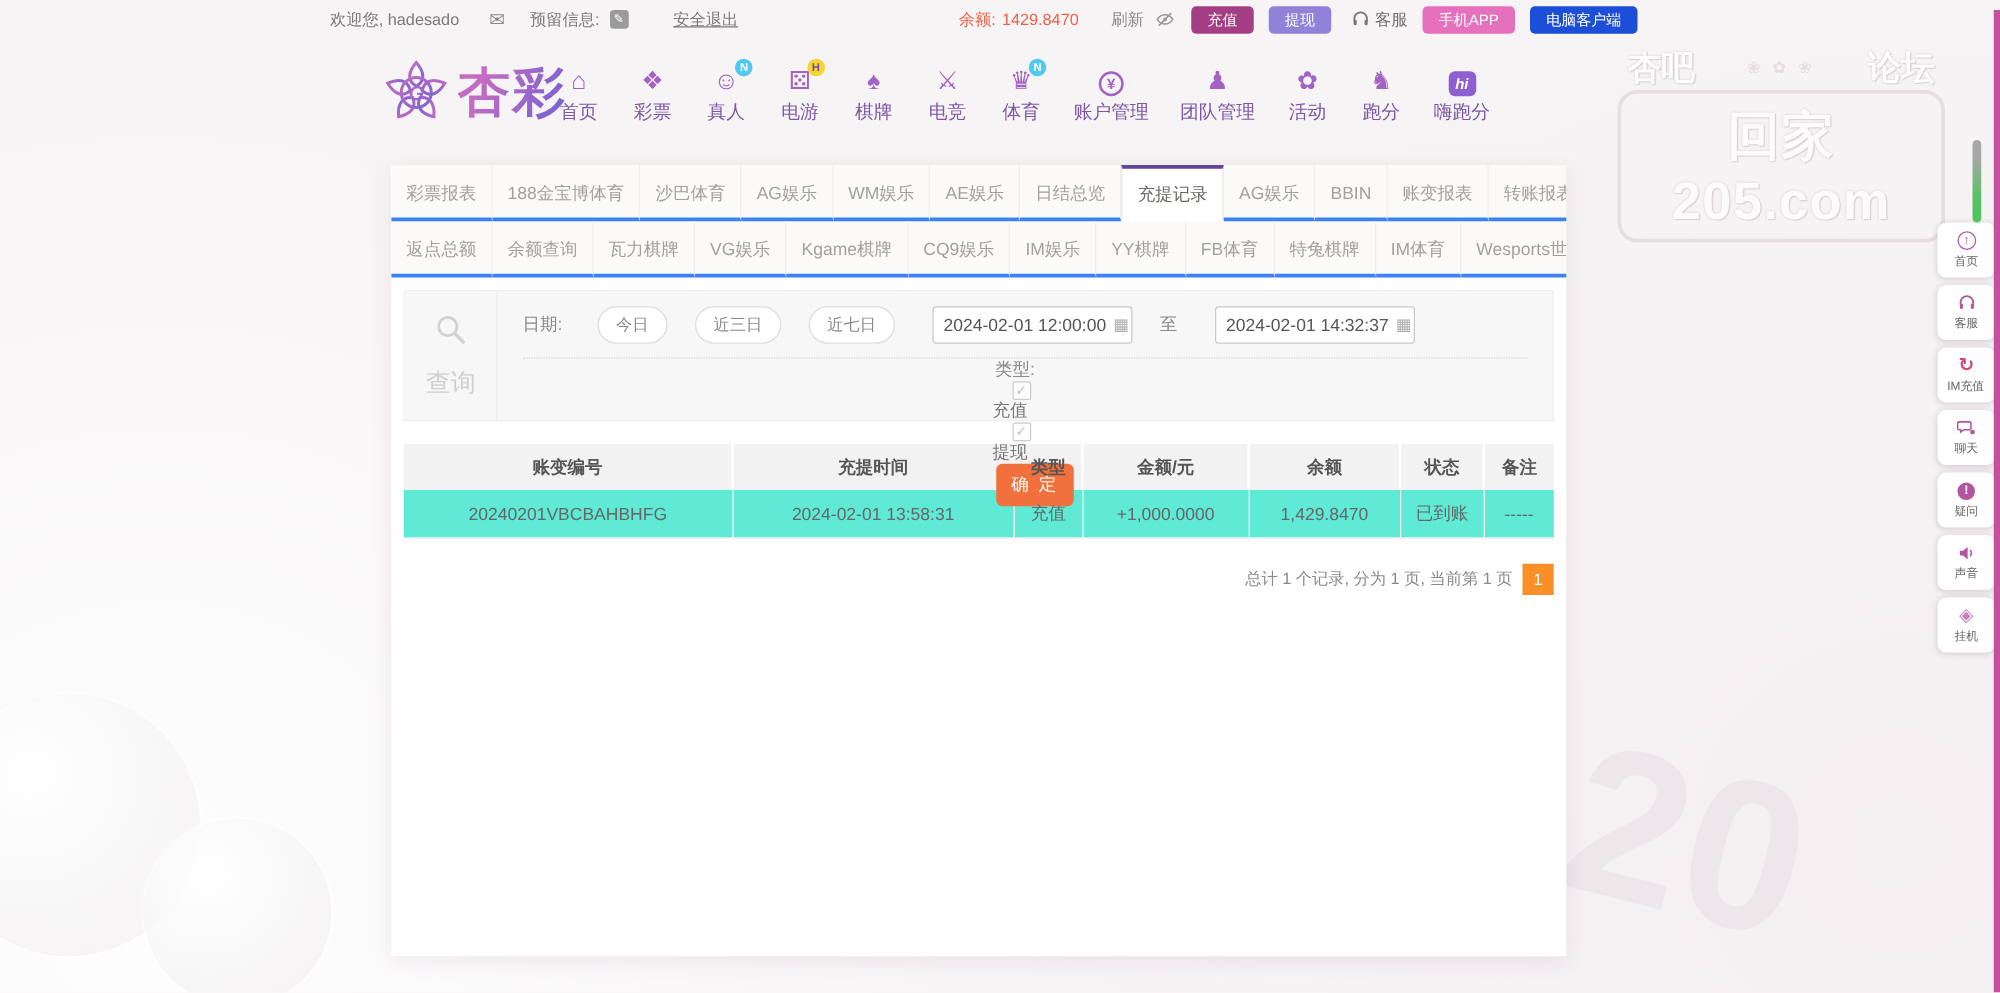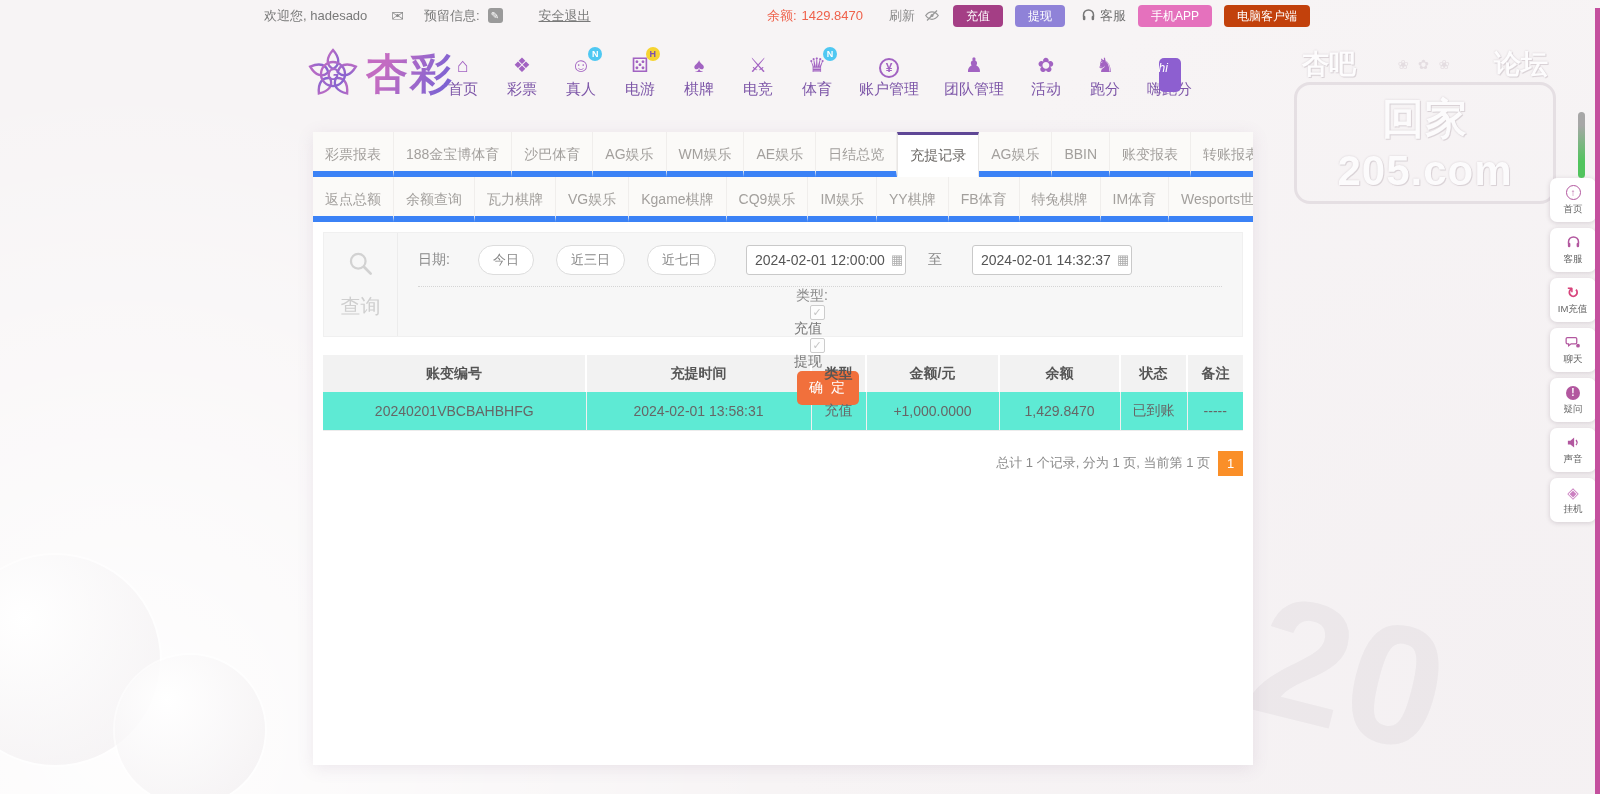--- a/index.html
+++ b/index.html
@@ -10,57 +10,57 @@
     background:#f7f4f5;
     background-image: radial-gradient(circle at 8% 92%, rgba(255,255,255,.9), rgba(247,244,245,0) 40%),
                       radial-gradient(circle at 95% 85%, rgba(244,240,242,.9), rgba(247,244,245,0) 45%);
   }
   
   .bg-circle { position:absolute; border-radius:50%; background:radial-gradient(circle at 35% 30%, rgba(255,255,255,.95), rgba(232,227,230,.45)); box-shadow:0 0 0 2px rgba(255,255,255,.6); }
   .bg-circle.c1 { left:-50px; top:555px; width:210px; height:210px; }
   .bg-circle.c2 { left:115px; top:655px; width:150px; height:150px; }
   .bg-num { position:absolute; left:1255px; top:575px; font-size:170px; font-weight:bold; color:rgba(160,152,158,.10); transform:rotate(14deg); user-select:none; }
   
-  .watermark { position:absolute; right:44px; top:46px; width:262px; }
+  .watermark { position:absolute; right:44px; top:36px; width:262px; }
   .wm-row1 { display:flex; justify-content:space-between; align-items:center; padding:0 8px; font-size:27px; font-weight:bold; color:#fdfcfd; text-shadow:0 0 2px #d2cbcf, 1px 1px 0 #ddd6da; }
   .wm-flourish { font-size:13px; color:#e4dde1; text-shadow:none; letter-spacing:3px; }
   .wm-box { margin-top:0px; border:3px solid #e5dfe3; border-radius:16px; padding:6px 4px; text-align:center; font-size:42px; font-weight:bold; color:#fcfbfc; text-shadow:0 0 2px #d2cbcf, 1px 1px 0 #ddd6da; letter-spacing:1px; }
   
   .topbar { position:absolute; left:264px; top:0; width:1046px; height:31px; display:flex; align-items:center; font-size:13px; color:#7a7a7a; }
   .tb-envelope { color:#8a8a8a; font-size:15px; margin-left:24px; cursor:pointer; }
   .tb-reserved { margin-left:20px; }
   .tb-pencil { margin-left:8px; width:15px; height:15px; background:#9a9a9a; border-radius:3px; color:#fff; font-size:10px; display:inline-flex; align-items:center; justify-content:center; cursor:pointer; }
   .tb-logout { margin-left:36px; text-decoration:underline; color:#7a7a7a; cursor:pointer; }
   .tb-spacer { flex:1; }
   .tb-balance { color:#ef614b; }
   .tb-refresh { margin-left:26px; color:#8a8a8a; cursor:pointer; }
   .tb-eye { margin-left:8px; cursor:pointer; display:inline-flex; align-items:center; }
   .tb-btn { height:22px; line-height:22px; padding:0 13px; border-radius:4px; color:#fff; font-size:12px; margin-left:12px; cursor:pointer; white-space:nowrap; }
   .btn-deposit { background:#a43e85; }
   .btn-withdraw { background:#8f82d8; }
   .btn-mobile { background:#e571bd; }
-  .btn-pc { background:#c2410c; }
+  .btn-pc { background:#1d4ed8; }
   .tb-service { display:inline-flex; align-items:center; margin-left:16px; color:#6f6f6f; cursor:pointer; }
   .tb-service svg { margin-right:4px; }
   
   .logo { position:absolute; left:306px; top:46px; display:flex; align-items:center; cursor:pointer; }
   .logo-text { font-size:42px; font-weight:bold; margin-left:6px; background:linear-gradient(115deg,#c36cc2 25%,#7e63d2 85%); -webkit-background-clip:text; background-clip:text; -webkit-text-fill-color:transparent; letter-spacing:2px; }
   .nav { position:absolute; left:446px; top:52px; display:flex; align-items:flex-end; gap:25px; }
   .nav-item { display:flex; flex-direction:column; align-items:center; color:#7d56a8; font-size:15px; cursor:pointer; min-width:34px; }
   .nav-icon { position:relative; font-size:20px; line-height:26px; height:26px; color:#a263c2; }
   .nav-label { margin-top:2px; white-space:nowrap; }
   .badge { position:absolute; top:-5px; right:-11px; width:14px; height:14px; border-radius:50%; font-size:9px; line-height:14px; text-align:center; color:#fff; font-weight:bold; font-style:normal; }
   .badge-n { background:#4fc8f2; }
   .badge-h { background:#f6d431; color:#7a4fb0; }
-  .hi-icon { display:inline-block; width:22px; height:34px; background:#8d5fd0; border-radius:5px; color:#fff; font-size:12px; font-weight:normal; font-style:italic; line-height:20px; position:relative; }
+  .hi-icon { display:inline-block; width:22px; height:20px; background:#8d5fd0; border-radius:5px; color:#fff; font-size:12px; font-weight:bold; font-style:italic; line-height:20px; text-align:center; position:relative; }
   .acct-icon { display:inline-block; width:20px; height:20px; border:2px solid #a263c2; border-radius:50%; line-height:17px; font-size:12px; text-align:center; font-weight:bold; }
   
   .card { position:absolute; left:313px; top:132px; width:940px; height:633px; background:#fff; box-shadow:0 3px 16px rgba(120,90,130,.12); overflow:hidden; }
   .tabs-row { display:flex; background:#fbfaf8; }
-  .tab { padding:0 12px; height:45px; line-height:45px; font-size:14px; color:#a3a09d; border-right:1px solid #f0eeec; border-bottom:6px solid #3b82f6; white-space:nowrap; cursor:pointer; }
+  .tab { padding:0 12px; height:45px; line-height:45px; font-size:14px; color:#a3a09d; border-right:1px solid #f0eeec; border-bottom:3px solid #3b82f6; white-space:nowrap; cursor:pointer; }
   .tab.active { background:#fff; border-top:3px solid #5f4796; height:45px; line-height:41px; border-bottom:1px solid #fff; color:#6b6865; border-left:1px solid #e8e6e4; border-right:1px solid #e8e6e4; }
   .content { padding:10px; }
   
   .query-panel { background:#f7f7f7; border:1px solid #f0f0f0; display:flex; height:105px; }
   .query-side { width:74px; border-right:1px solid #ececec; display:flex; flex-direction:column; align-items:center; justify-content:center; color:#cfcfcf; }
   .query-side-label { font-size:20px; margin-top:16px; }
   .query-main { flex:1; padding:0 20px; display:flex; flex-direction:column; }
   .q-row1 { height:54px; display:flex; align-items:center; border-bottom:1px dotted #d5d5d5;gap:12px; }
   .q-row2 { height:49px; display:flex; align-items:center;flex-direction:column; }
   .q-label { color:#8a8a8a; font-size:14px; margin-right:16px; }

